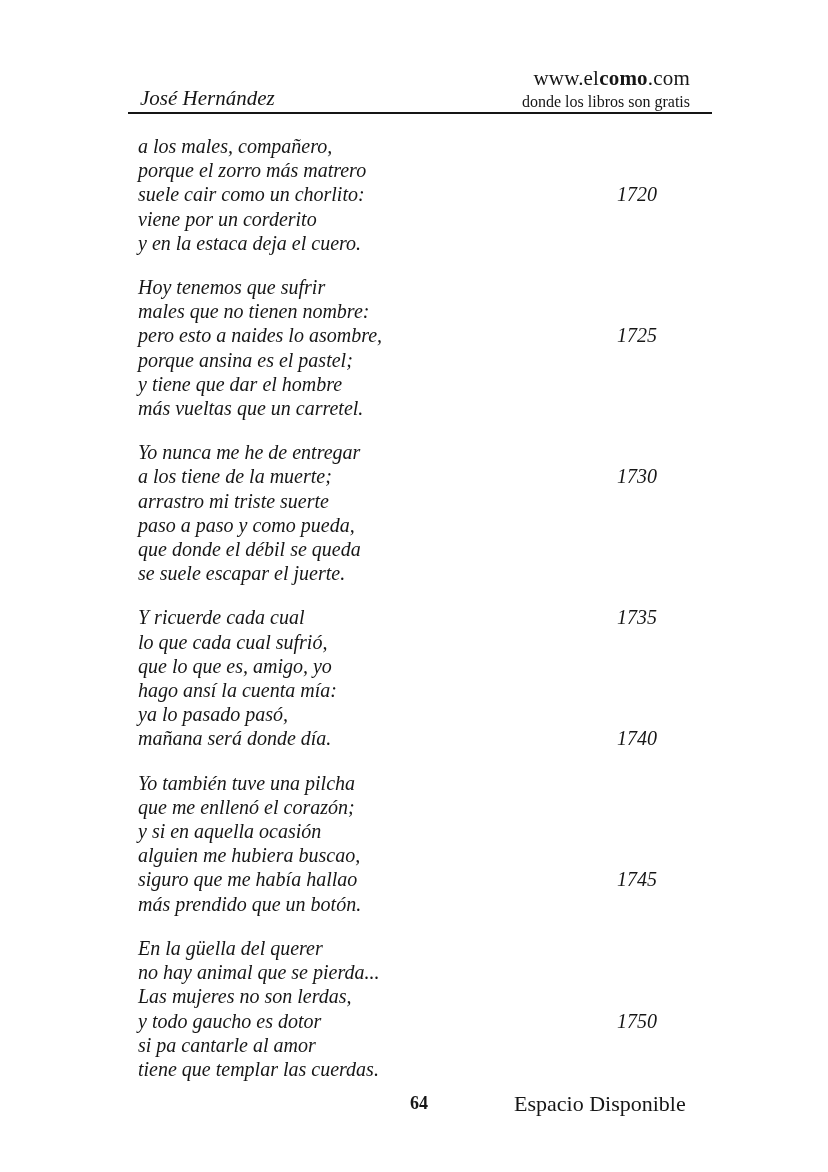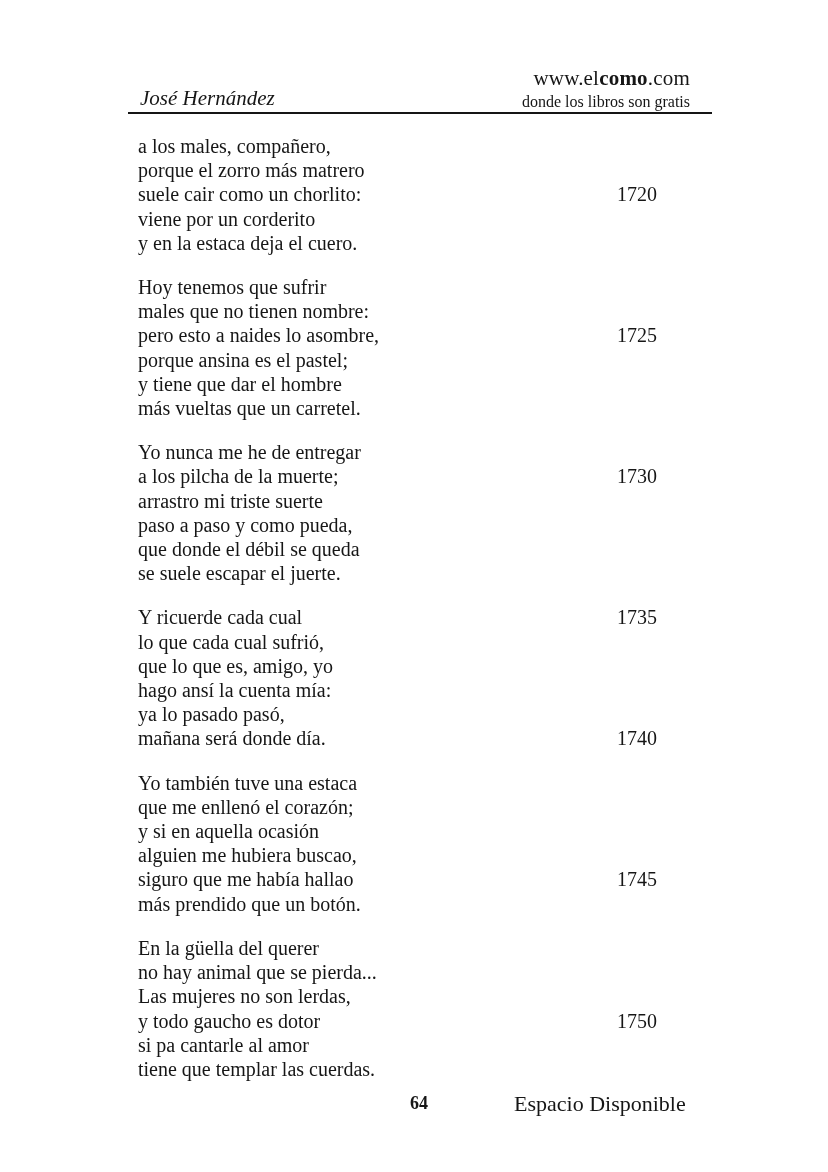--- a/index.html
+++ b/index.html
@@ -69,20 +69,21 @@
   .stanza {
     margin: 0 0 20px 0;
   }
   .verse-row {
     display: flex;
     justify-content: space-between;
     align-items: baseline;
     font-size: 20px;
     line-height: 24.2px;
     white-space: nowrap;
+    font-style: italic;
   }
   .verse-text { flex: 0 1 auto; }
   .verse-number {
     flex: 0 0 auto;
     font-size: 20px;
     text-align: right;
   }
 
   
   .page-number {
@@ -152,21 +153,21 @@
         </div>
         <div class="verse-row">
           <span class="verse-text">más vueltas que un carretel.</span>
         </div>
       </div>
       <div class="stanza">
         <div class="verse-row">
           <span class="verse-text">Yo nunca me he de entregar</span>
         </div>
         <div class="verse-row">
-          <span class="verse-text">a los pilcha de la muerte;</span>
+          <span class="verse-text">a los tiene de la muerte;</span>
           <span class="verse-number">1730</span>
         </div>
         <div class="verse-row">
           <span class="verse-text">arrastro mi triste suerte</span>
         </div>
         <div class="verse-row">
           <span class="verse-text">paso a paso y como pueda,</span>
         </div>
         <div class="verse-row">
           <span class="verse-text">que donde el débil se queda</span>
@@ -192,21 +193,21 @@
         <div class="verse-row">
           <span class="verse-text">ya lo pasado pasó,</span>
         </div>
         <div class="verse-row">
           <span class="verse-text">mañana será donde día.</span>
           <span class="verse-number">1740</span>
         </div>
       </div>
       <div class="stanza">
         <div class="verse-row">
-          <span class="verse-text">Yo también tuve una estaca</span>
+          <span class="verse-text">Yo también tuve una pilcha</span>
         </div>
         <div class="verse-row">
           <span class="verse-text">que me enllenó el corazón;</span>
         </div>
         <div class="verse-row">
           <span class="verse-text">y si en aquella ocasión</span>
         </div>
         <div class="verse-row">
           <span class="verse-text">alguien me hubiera buscao,</span>
         </div>

